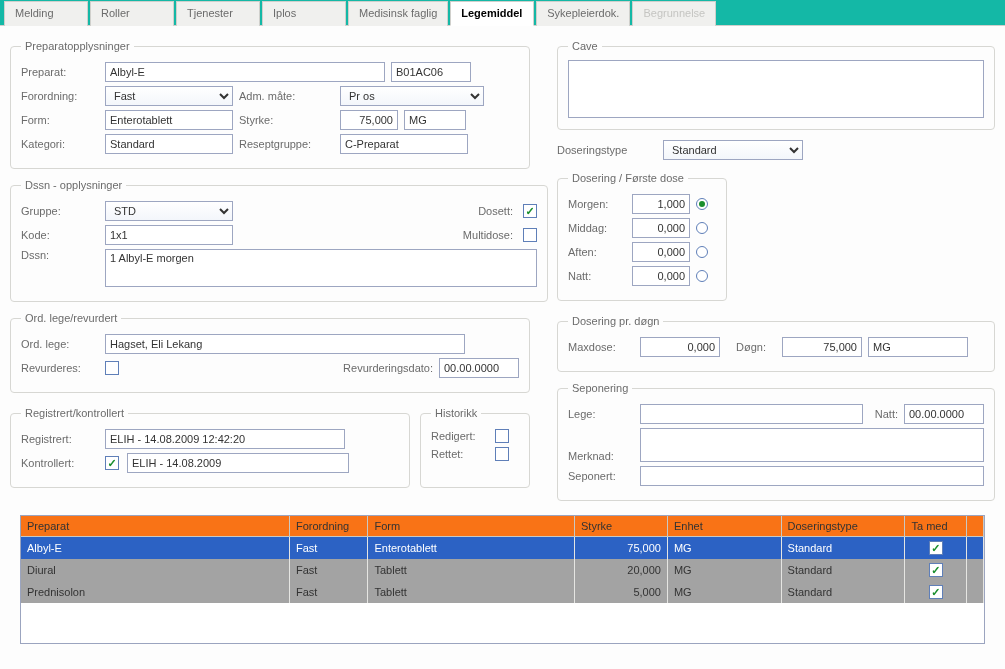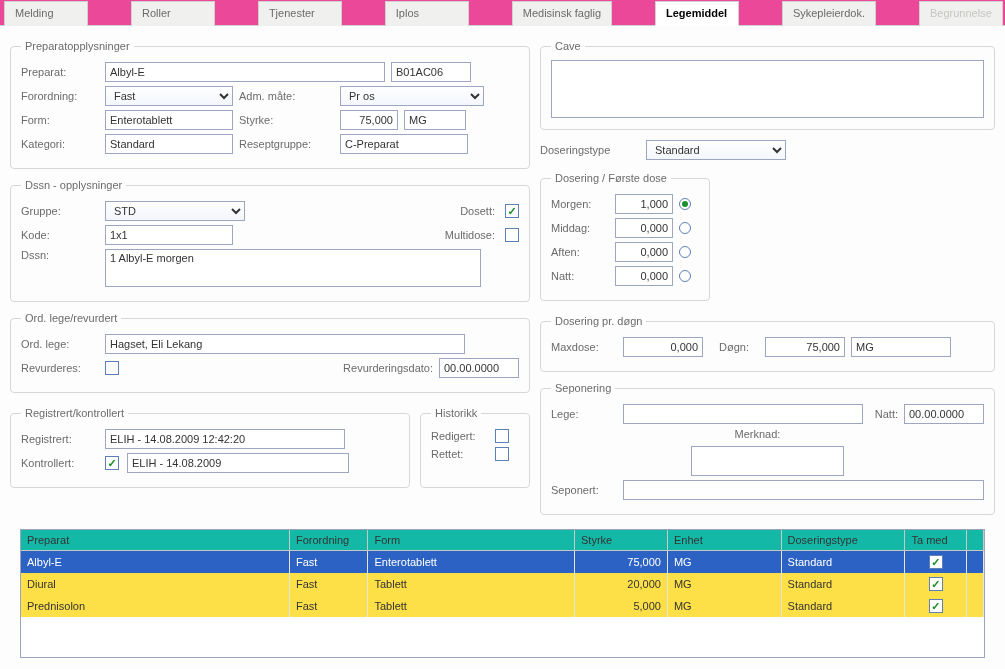--- a/index.html
+++ b/index.html
@@ -8,24 +8,23 @@
     font-family: Tahoma, Arial, sans-serif;
     font-size: 11px;
     background: #fdfdfd;
     color: #333;
     width: 1005px;
     height: 669px;
     overflow: hidden;
   }
   .tabs {
     display: flex;
-    background: #ec4899;
+    background: #14b8a6;
     border-bottom: 1px solid #d0d0cc;
     padding-left: 4px;
-    justify-content: space-between;
   }
   .tab {
     padding: 5px 10px 6px;
     border: 1px solid #d0d0cc;
     border-bottom: none;
     background: #f0f0ee;
     margin-right: 2px;
     color: #6b6b6b;
     min-width: 84px;
     cursor: pointer;
@@ -38,21 +37,21 @@
     color: #000;
     font-weight: bold;
     border-bottom: 1px solid #fff;
     z-index: 2;
   }
   .tab.disabled { color: #c5c5c2; }
   .page {
     background: #fdfdfd;
     padding: 10px 10px 4px;
   }
-  .row { display: flex; gap: 10px; }
+  .row { display: flex; gap: 27px; }
   fieldset {
     border: 1px solid #d7d7d3;
     border-radius: 4px;
     padding: 8px 10px 10px;
     margin: 4px 0 10px;
   }
   legend {
     color: #6b6b6b;
     padding: 0 4px;
     font-size: 11px;
@@ -95,32 +94,32 @@
     border: 1px solid #5f7fb8; display: inline-block; background: #fff;
     position: relative;
   }
   .radio.on::after {
     content: ""; position: absolute; top: 2px; left: 2px;
     width: 6px; height: 6px; border-radius: 50%; background: #1a8f2d;
   }
   .table-wrap { border: 1px solid #9ba4bf; margin: 4px 10px 0 10px; }
   table { width: 100%; border-collapse: collapse; font-size: 11px; }
   th {
-    background: #14b8a6;
+    background: #f97316;
     text-align: left;
     font-weight: normal;
     color: #333;
     border-right: 1px solid #c8c8c4;
     border-bottom: 1px solid #c8c8c4;
     padding: 4px 6px;
   }
   td {
     border-right: 1px solid #e5e5e2;
     padding: 4px 6px;
-    background: #fde047;
+    background: #a3a3a3;
   }
   tr.selected td { background: #2c62c4; color: #fff; }
   td.num-cell { text-align: right; }
   td.chk-cell { text-align: center; }
   .flex-sp { flex: 1; }
   .dose-row { display:flex; align-items:center; gap:6px; margin:2px 0 4px; }
   .dose-row .dlbl { width: 58px; color:#6b6b6b; }
 </style>
 </head>
 <body>
@@ -166,35 +165,35 @@
           <input type="text" style="width: 128px;" value="Standard">
           <span class="lbl2">Reseptgruppe:</span>
           <input type="text" style="width: 128px;" value="C-Preparat">
         </div>
       </fieldset>
 
       <fieldset>
         <legend>Dssn - opplysninger</legend>
         <div class="form-row">
           <span class="lbl">Gruppe:</span>
-          <select style="width:140px"><option>STD</option></select>
+          <select style="width:128px"><option>STD</option></select>
           <span class="flex-sp"></span>
           <span style="color:#6b6b6b;margin-right:4px;">Dosett:</span>
           <span class="checkbox checked"></span>
         </div>
         <div class="form-row">
           <span class="lbl">Kode:</span>
           <input type="text" style="width: 128px;" value="1x1">
           <span class="flex-sp"></span>
           <span style="color:#6b6b6b;margin-right:4px;">Multidose:</span>
           <span class="checkbox"></span>
         </div>
         <div class="form-row" style="align-items:flex-start;">
           <span class="lbl">Dssn:</span>
-          <textarea style="width: 376px; height: 38px;">1 Albyl-E morgen</textarea>
+          <textarea style="width: 432px; height: 38px;">1 Albyl-E morgen</textarea>
         </div>
       </fieldset>
 
       <fieldset>
         <legend>Ord. lege/revurdert</legend>
         <div class="form-row">
           <span class="lbl">Ord. lege:</span>
           <input type="text" style="width: 360px;" value="Hagset, Eli Lekang">
         </div>
         <div class="form-row">
@@ -282,21 +281,21 @@
       </fieldset>
 
       <fieldset>
         <legend>Seponering</legend>
         <div class="form-row">
           <span style="color:#6b6b6b;width:66px">Lege:</span>
           <input type="text" style="flex: 1 1 0%;" value="">
           <span style="color:#6b6b6b;margin-left:6px">Natt:</span>
           <input type="text" style="width: 80px;" value="00.00.0000">
         </div>
-        <div class="form-row" style="align-items:center;flex-direction:column;">
+        <div class="form-row" style="align-items:flex-end;">
           <span style="color:#6b6b6b;width:66px">Merknad:</span>
           <textarea style="flex: 1 1 0%; height: 34px;"></textarea>
         </div>
         <div class="form-row">
           <span style="color:#6b6b6b;width:66px">Seponert:</span>
           <input type="text" style="flex: 1 1 0%;" value="">
         </div>
       </fieldset>
     </div>
   </div>

